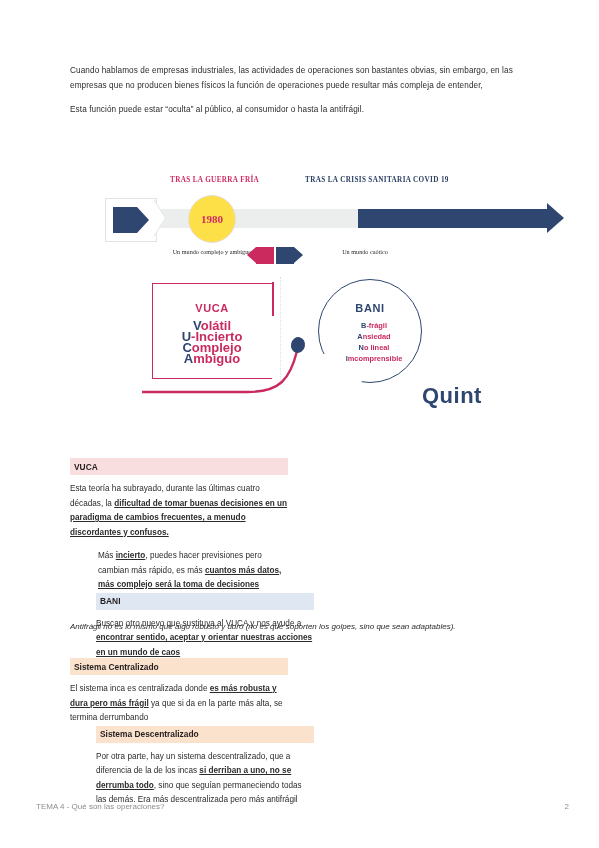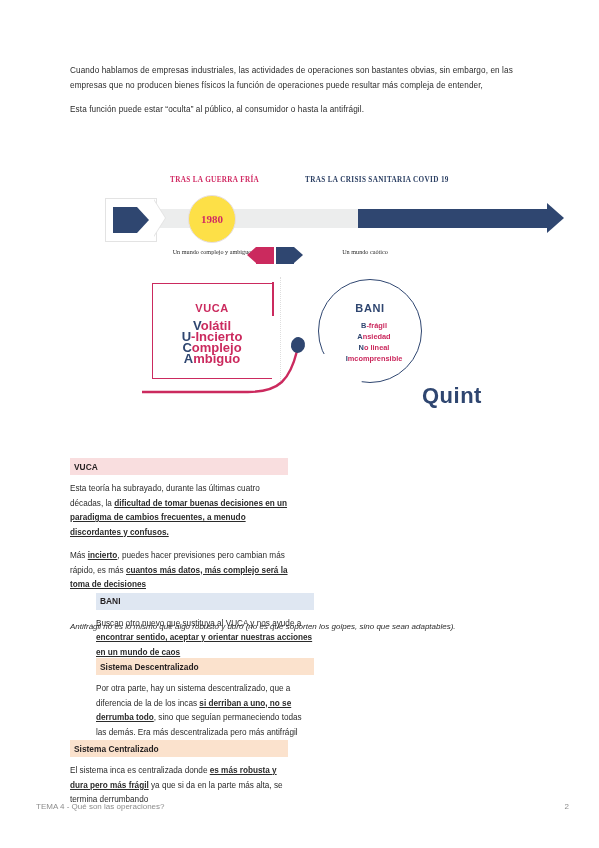--- a/index.html
+++ b/index.html
@@ -81,21 +81,21 @@
 
   
   .cols{position:absolute;left:70px;top:458px;width:462px;}
   .col{width:218px;display:inline-block;vertical-align:top;}
   .col.right{margin-left:26px;}
   .hdr{font-size:8.4px;font-weight:bold;padding:3.5px 5px 3.5px 4px;color:#231f20;}
   .hdr.pink{background:#f9dedf;}
   .hdr.blue{background:#dfe7f2;}
   .hdr.peach{background:#fbe2cd;}
   .body-txt{margin:7px 0 0 0;font-size:8.2px;line-height:14.5px;color:#2b2b2b;}
-  .body-txt + .body-txt{margin-top:9px;}
+  .body-txt + .body-txt{margin-top:9px;margin-left:28px;}
   .body-txt b{font-weight:bold;text-decoration:underline;}
 
   .note{position:absolute;left:70px;top:620px;width:460px;
      font-size:8px;line-height:14.5px;font-style:italic;color:#2b2b2b;}
 
   .cols2{position:absolute;left:70px;top:658px;width:462px;}
 
   
   .footer{position:absolute;left:36px;right:30px;bottom:37px;display:flex;
      justify-content:space-between;align-items:center;font-size:8px;color:#8d8d8d;}
@@ -178,30 +178,30 @@
       <div class="hdr blue">BANI</div>
       <p class="body-txt">
         <span>Buscan otro nuevo que sustituya al VUCA y nos ayude a </span><b>encontrar sentido, aceptar y orientar nuestras acciones en un mundo de caos</b>
       </p>
     </div>
   </div>
 
   <div class="note">Antifrágil no es lo mismo que algo robusto y duro (no es que soporten los golpes, sino que sean adaptables).</div>
 
   <div class="cols2">
+    <div class="col">
+      <div class="hdr peach">Sistema Centralizado</div>
+      <p class="body-txt">
+        <span>El sistema inca es centralizada donde </span><b>es más robusta y dura pero más frágil</b><span> ya que si da en la parte más alta, se termina derrumbando</span>
+      </p>
+    </div>
     <div class="col right">
       <div class="hdr peach">Sistema Descentralizado</div>
       <p class="body-txt">
         <span>Por otra parte, hay un sistema descentralizado, que a diferencia de la de los incas </span><b>si derriban a uno, no se derrumba todo</b><span>, sino que seguían permaneciendo todas las demás. Era más descentralizada pero más antifrágil</span>
-      </p>
-    </div>
-    <div class="col">
-      <div class="hdr peach">Sistema Centralizado</div>
-      <p class="body-txt">
-        <span>El sistema inca es centralizada donde </span><b>es más robusta y dura pero más frágil</b><span> ya que si da en la parte más alta, se termina derrumbando</span>
       </p>
     </div>
   </div>
 
   <div class="footer">
     <span>TEMA 4 - Qué son las operaciones?</span>
     <span>2</span>
   </div>
 
 </div>

